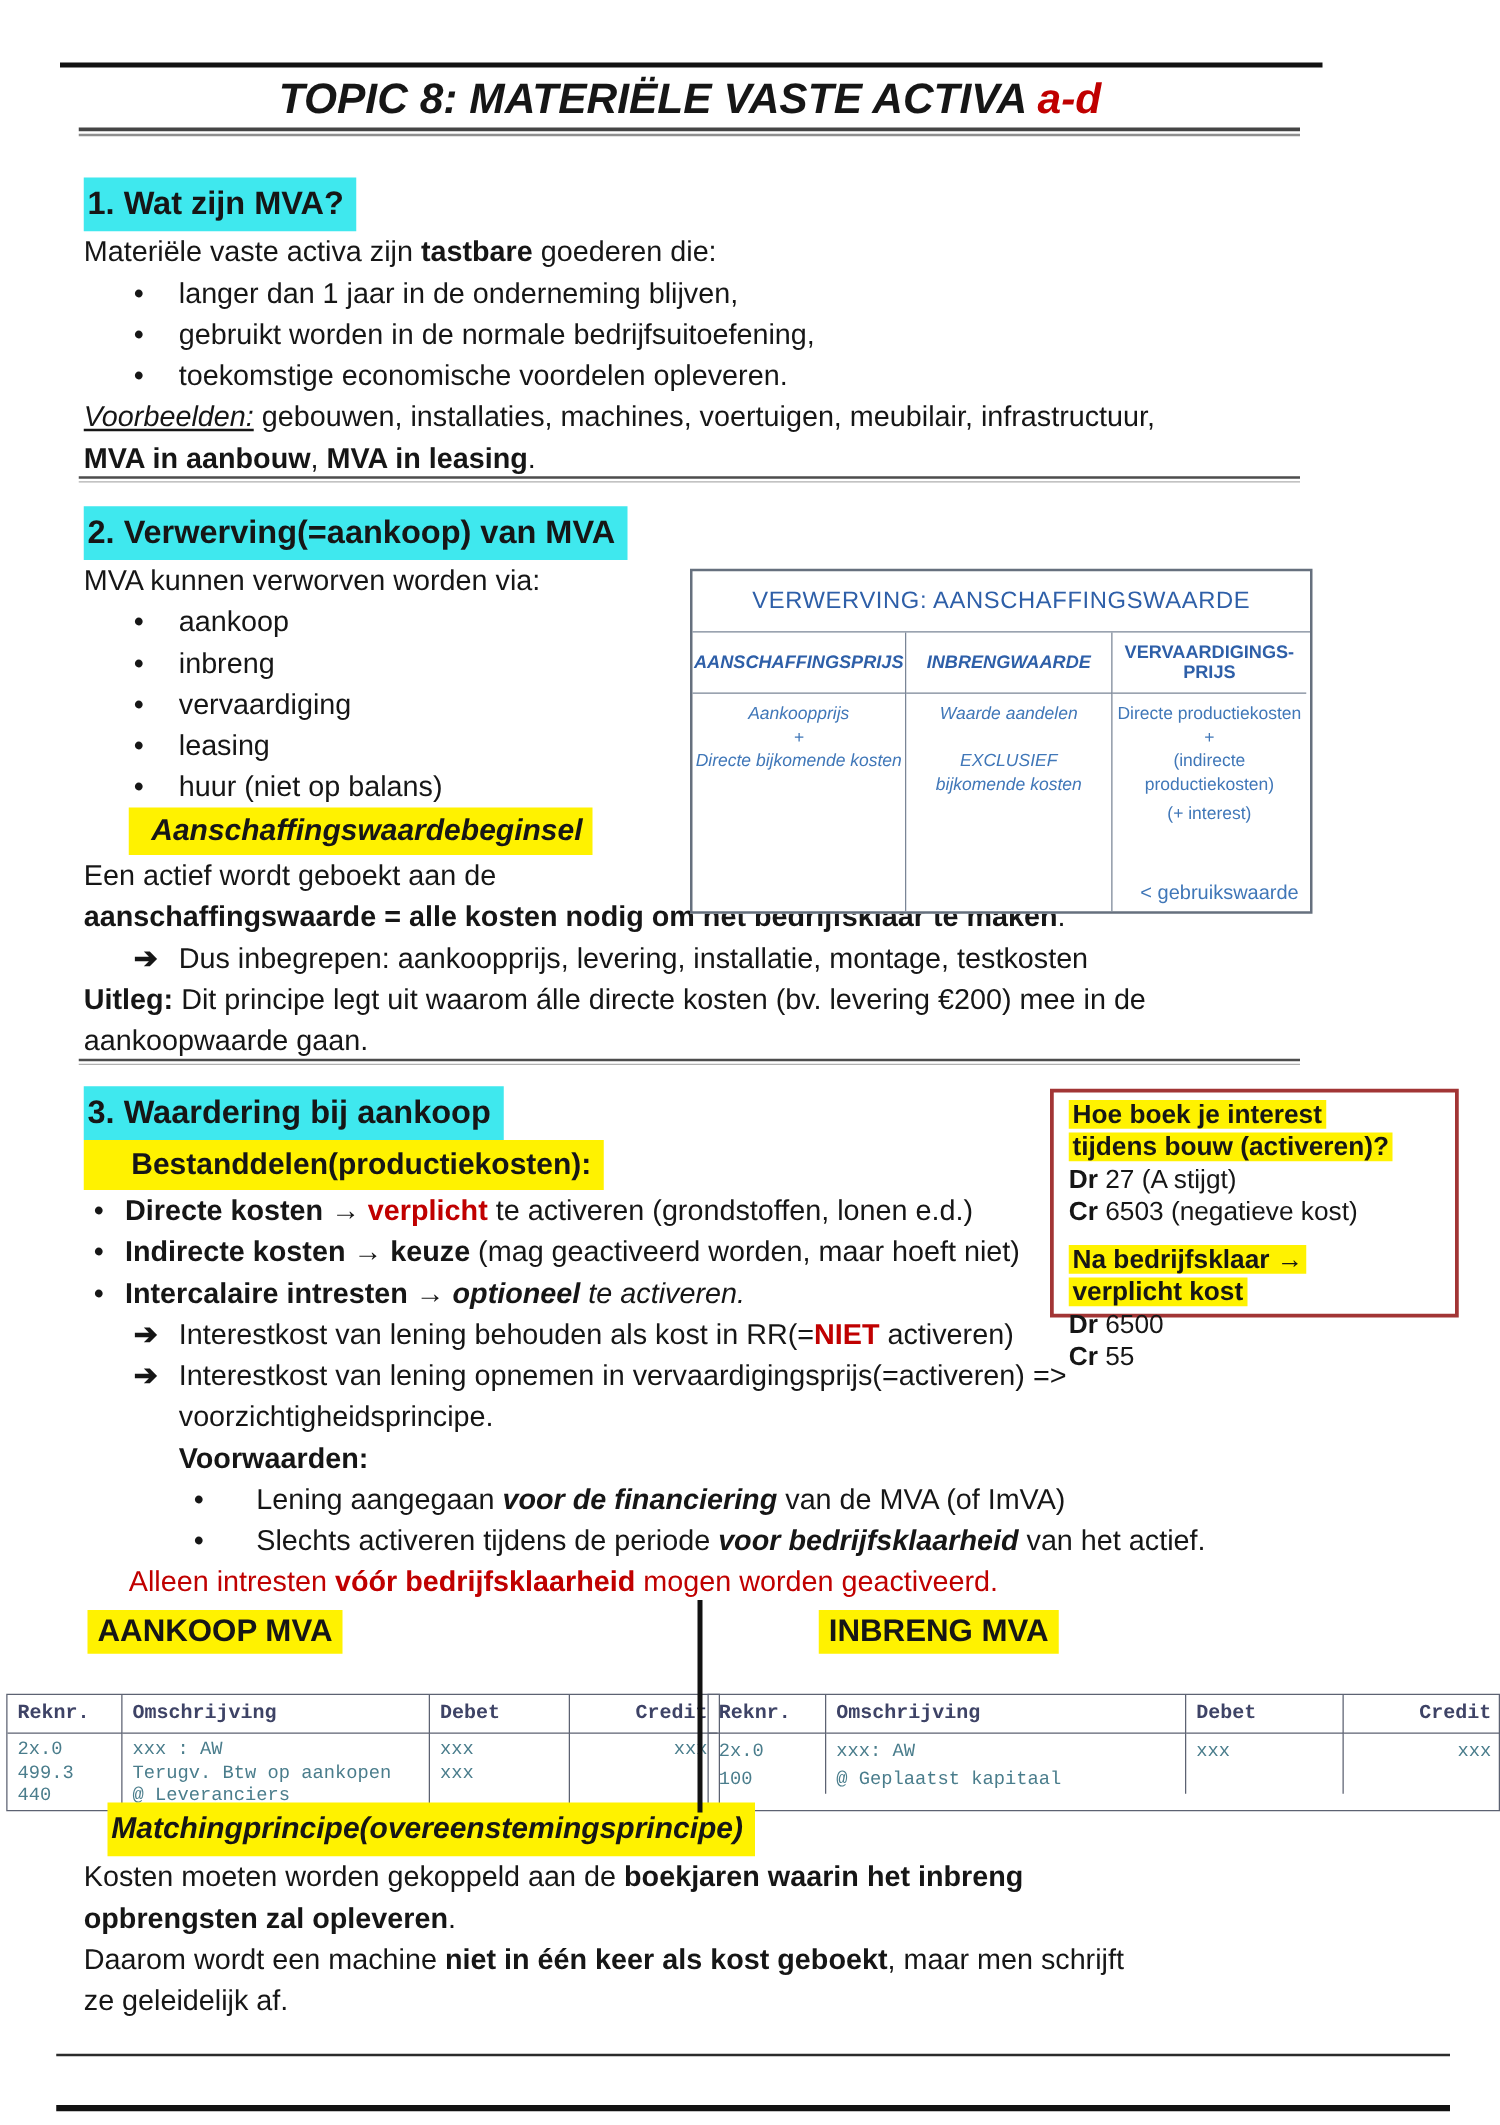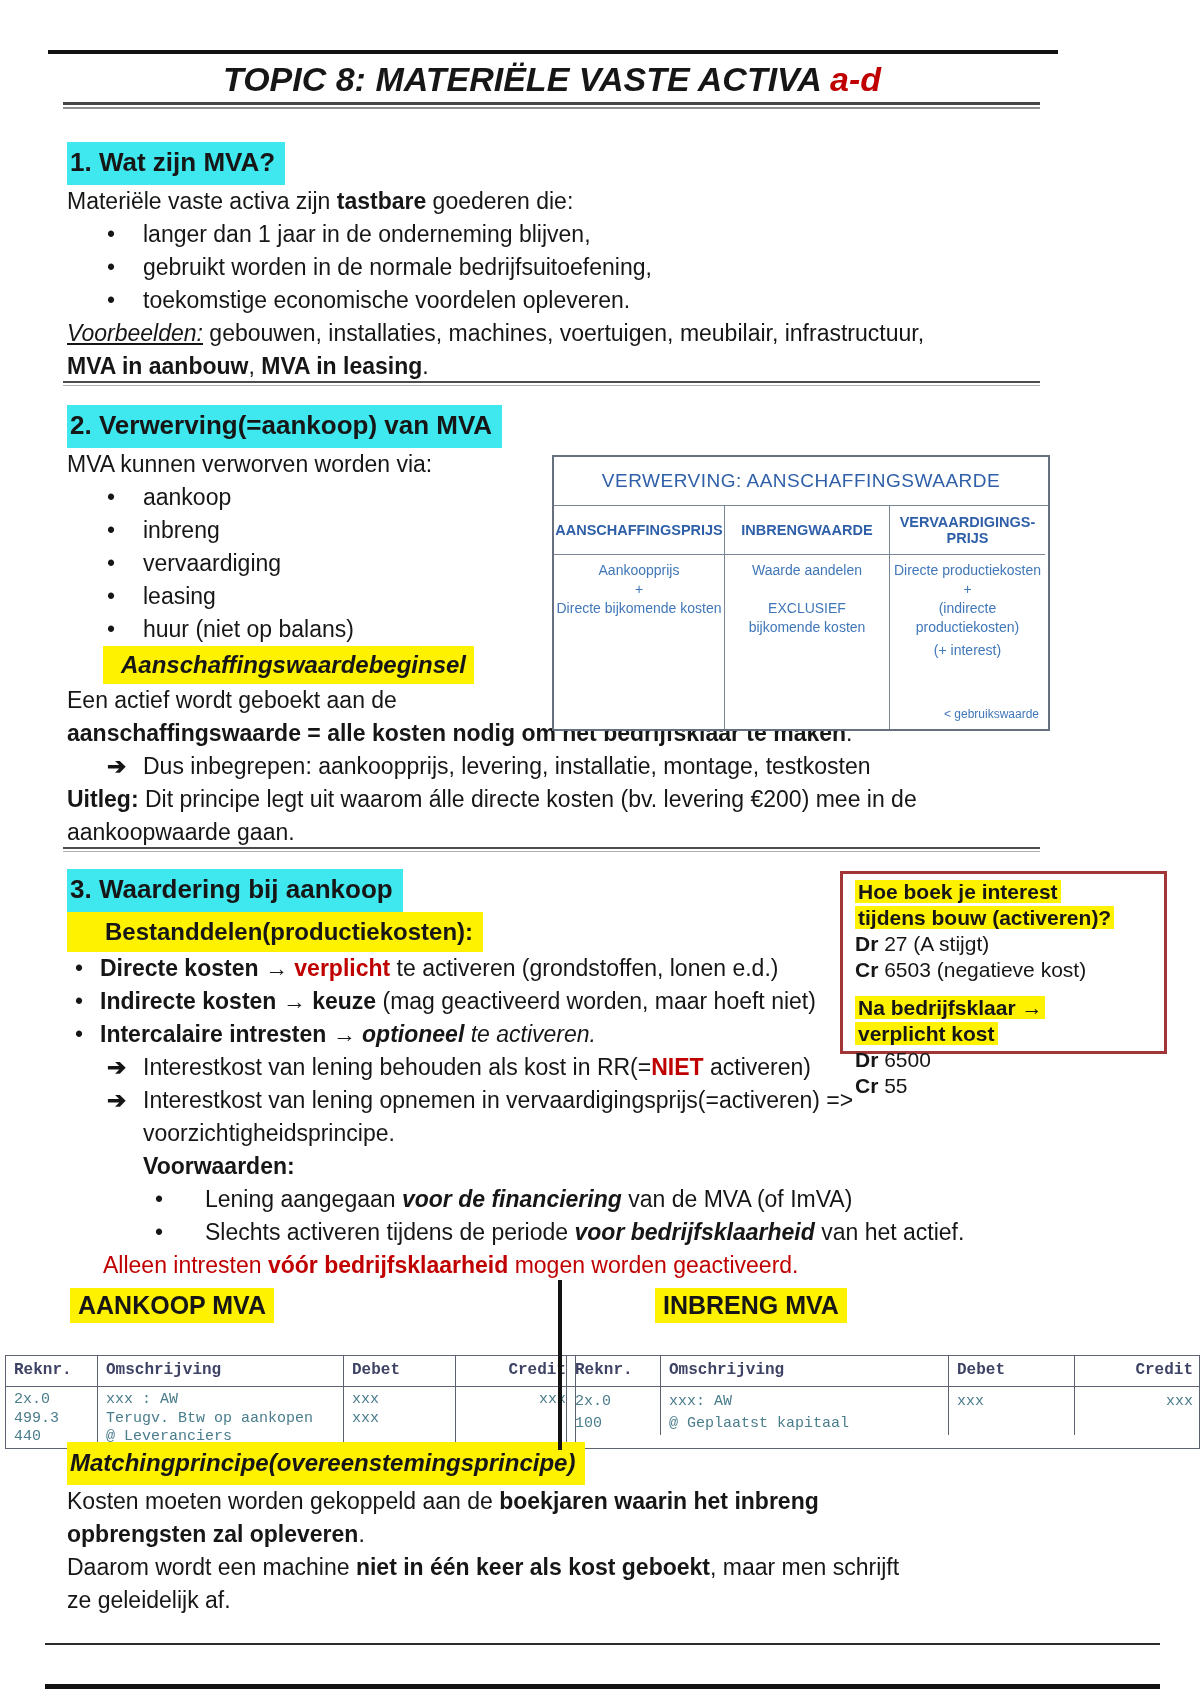--- a/index.html
+++ b/index.html
@@ -36,43 +36,43 @@
   .ind76{margin-left:76px;}
   
   #vtable{left:552px;top:455px;width:494px;border:2px solid #66707e;background:#fff;}
   #vtable .vt-title{height:48px;display:flex;align-items:center;justify-content:center;
     font-size:19px;color:#2E5FA8;border-bottom:1.5px solid #7a8596;letter-spacing:.5px;}
   .vt-grid{display:grid;grid-template-columns:171px 165px 155px;}
   .vt-h{border-bottom:1.5px solid #7a8596;min-height:42px;display:flex;flex-direction:column;
     align-items:center;justify-content:center;font-size:14.5px;font-weight:bold;color:#2E5FA8;text-align:center;padding:3px 2px;}
   .vt-c{height:168px;position:relative;text-align:center;font-size:14px;color:#4077B8;
     line-height:19px;padding-top:6px;}
-  .vt-sep{border-right:1.5px solid #7a8596;}
-  .vt-foot{position:absolute;right:6px;bottom:5px;font-size:12px;text-align:right;}
+  .vt-sep{border-right:1.5px solid #7a8596;font-style:italic;}
+  .vt-foot{position:absolute;right:6px;bottom:5px;font-size:16px;text-align:right;}
   
   #ibox{left:840px;top:871px;width:327px;height:183px;border:3px solid #A23535;z-index:6;
     padding:5px 0 0 12px;box-sizing:border-box;font-size:21px;line-height:26px;}
   #ibox .hl-y{padding:0 3px;}
   
   .jlabel{font-size:25px;font-weight:bold;padding:3px 8px;display:inline-block;}
   .jt{border:1.5px solid #5c6272;background:transparent;box-sizing:border-box;}
   .jt-grid{display:grid;font-family:Liberation Mono, monospace;}
   .jt-hcell{border-bottom:1.5px solid #5c6272;font-size:16px;font-weight:bold;color:#3E4366;
     padding:5px 8px 3px 8px;height:22px;}
   .jt-cell{padding:4px 8px 0 8px;font-size:15px;line-height:18.5px;color:#4A7D8C;}
   .ralign{text-align:right;}
   .vsep{border-right:1.2px solid #5c6272;}
   #jt-left{left:5px;top:1355px;width:571px;height:94px;}
   #jt-left .jt-grid{grid-template-columns:92px 246px 112px 118px;}
   #jt-right{left:566px;top:1355px;width:634px;height:94px;}
   #jt-right .jt-grid{grid-template-columns:94px 288px 126px 126px;}
   #jt-right .jt-cell{line-height:22px;}
   #vdivider{left:558px;top:1280px;width:4px;height:170px;background:#121212;z-index:5;}
   
-  .match-label{display:inline-block;font-size:24px;font-weight:bold;font-style:italic;padding:4px 10px 6px 3px;}
+  .match-label{display:inline-block;font-size:24px;font-weight:bold;font-style:italic;padding:4px 10px 6px 3px;margin-left:19px;}
 </style>
 </head>
 <body>
 
 <div class="abs rule-thick" style="left:48px;top:50px;width:1010px;height:4px;"></div>
 
 <div class="abs" id="title-row">
   <span>TOPIC 8: MATERIËLE VASTE ACTIVA </span><span class="red">a-d</span>
 </div>
 <div class="abs rule-double" style="left:63px;top:102px;width:977px;"></div>

